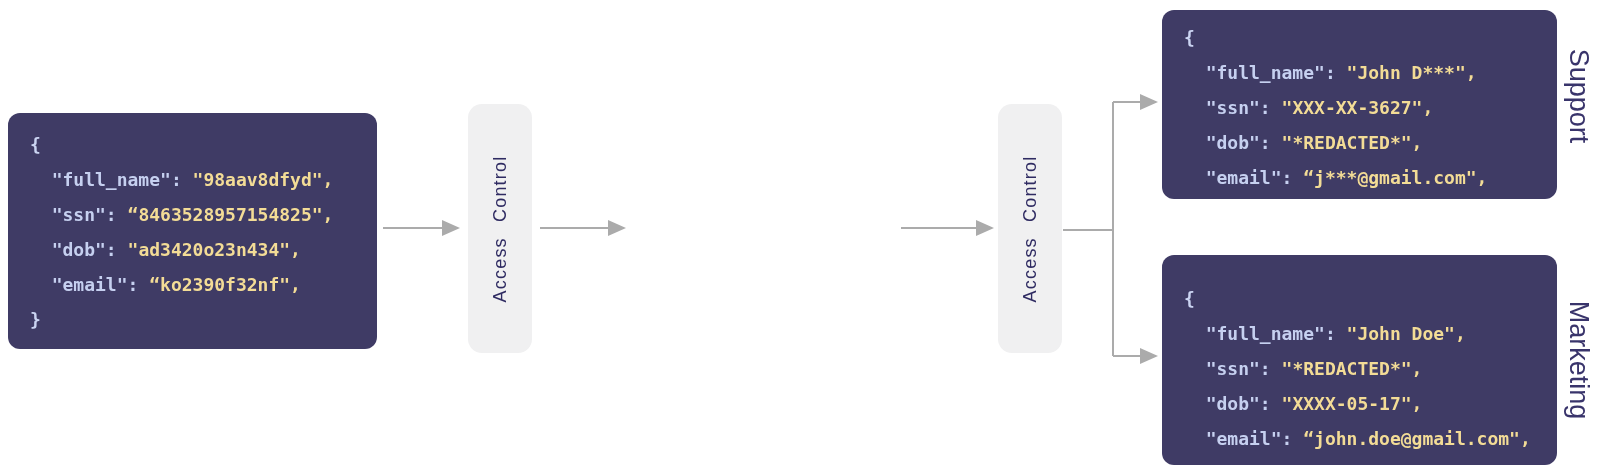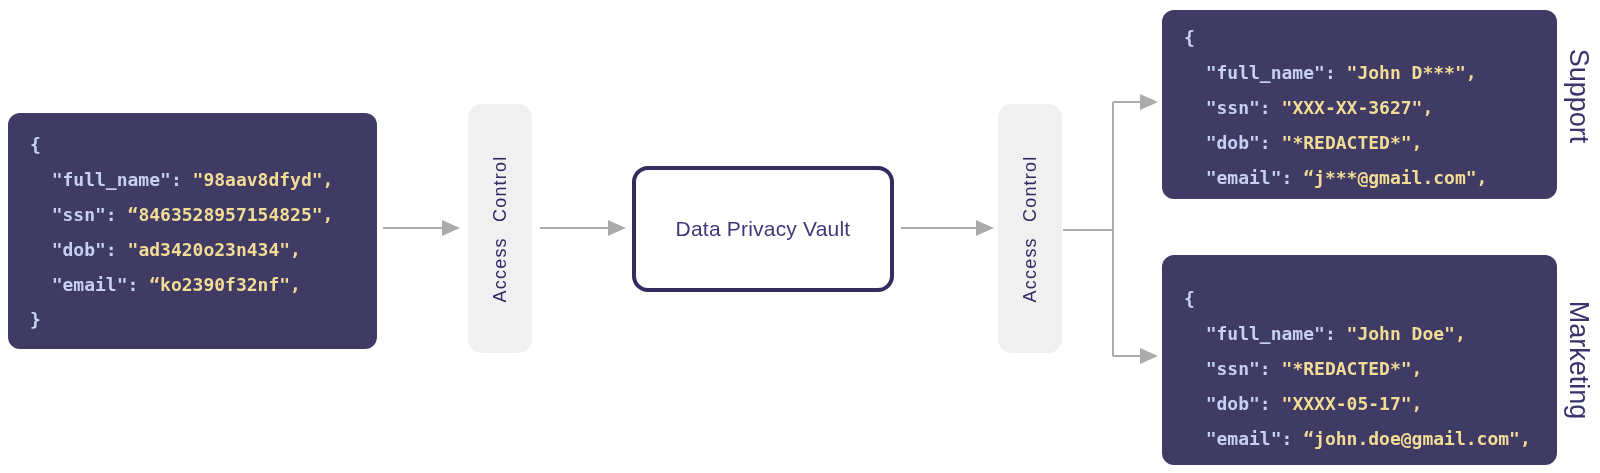--- a/index.html
+++ b/index.html
@@ -119,23 +119,20 @@
     <div class="code-line"><span class="json-key">  "ssn": </span><span class="json-value">“8463528957154825",</span></div>
     <div class="code-line"><span class="json-key">  "dob": </span><span class="json-value">"ad3420o23n434",</span></div>
     <div class="code-line"><span class="json-key">  "email": </span><span class="json-value">“ko2390f32nf",</span></div>
     <div class="code-line"><span class="json-brace">}</span></div>
   </div>
 
   <div class="access-box ac-left">
     <span class="vtext">Access Control</span>
   </div>
 
-  <div class="vault-box">
-    <span class="vault-label">Data Privacy Vault</span>
-  </div>
 
   <div class="access-box ac-right">
     <span class="vtext">Access Control</span>
   </div>
 
   <div class="code-block block-support">
     <div class="code-line"><span class="json-brace">{</span></div>
     <div class="code-line"><span class="json-key">  "full_name": </span><span class="json-value">"John D***",</span></div>
     <div class="code-line"><span class="json-key">  "ssn": </span><span class="json-value">"XXX-XX-3627",</span></div>
     <div class="code-line"><span class="json-key">  "dob": </span><span class="json-value">"*REDACTED*",</span></div>

